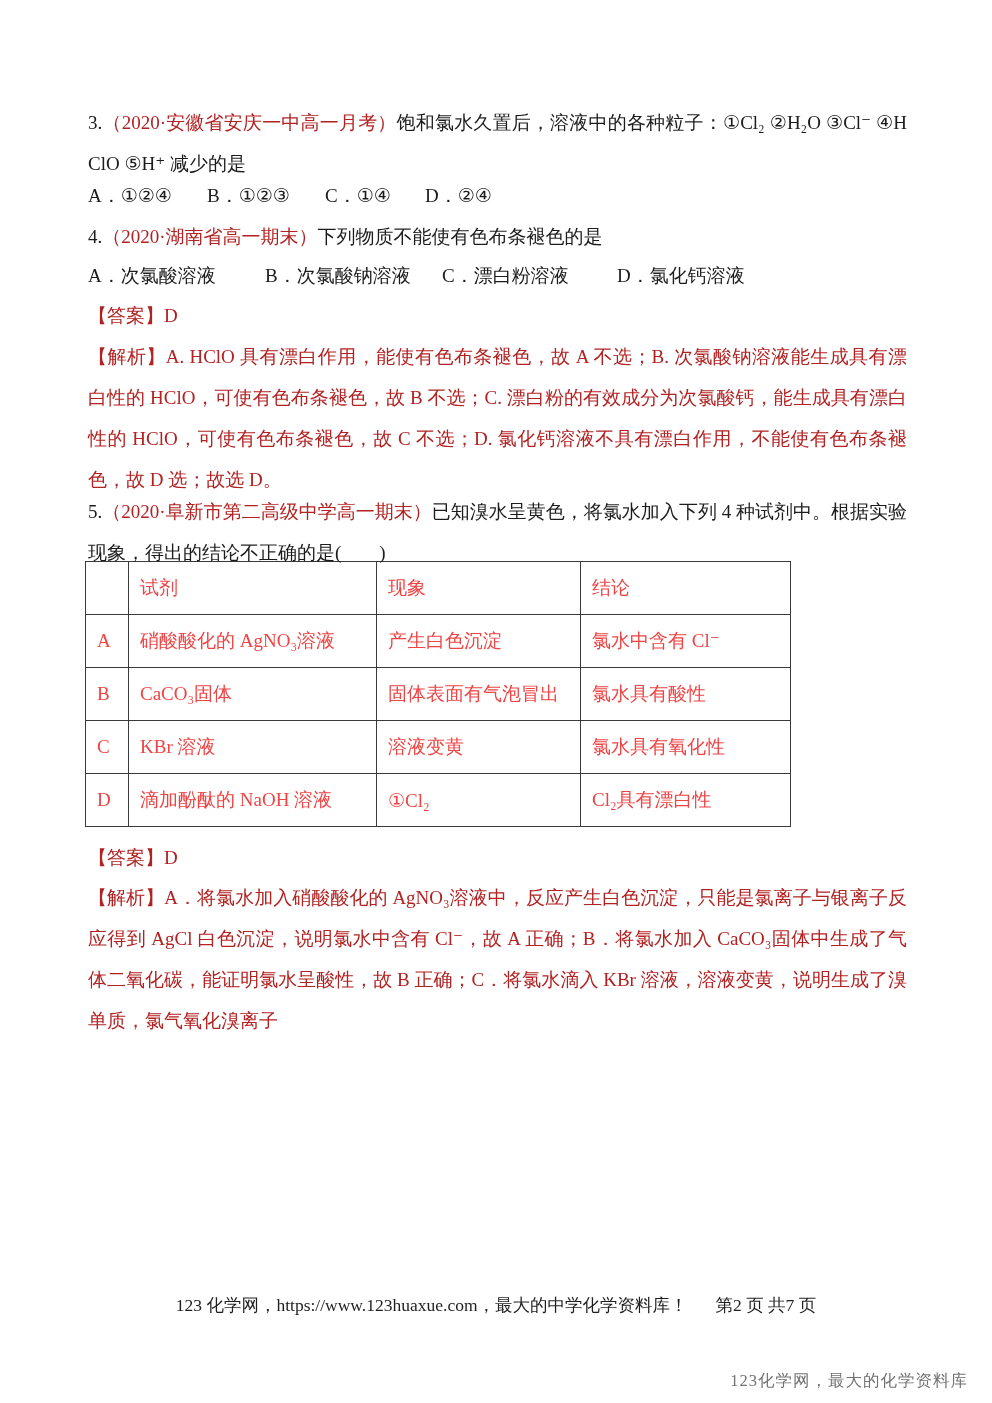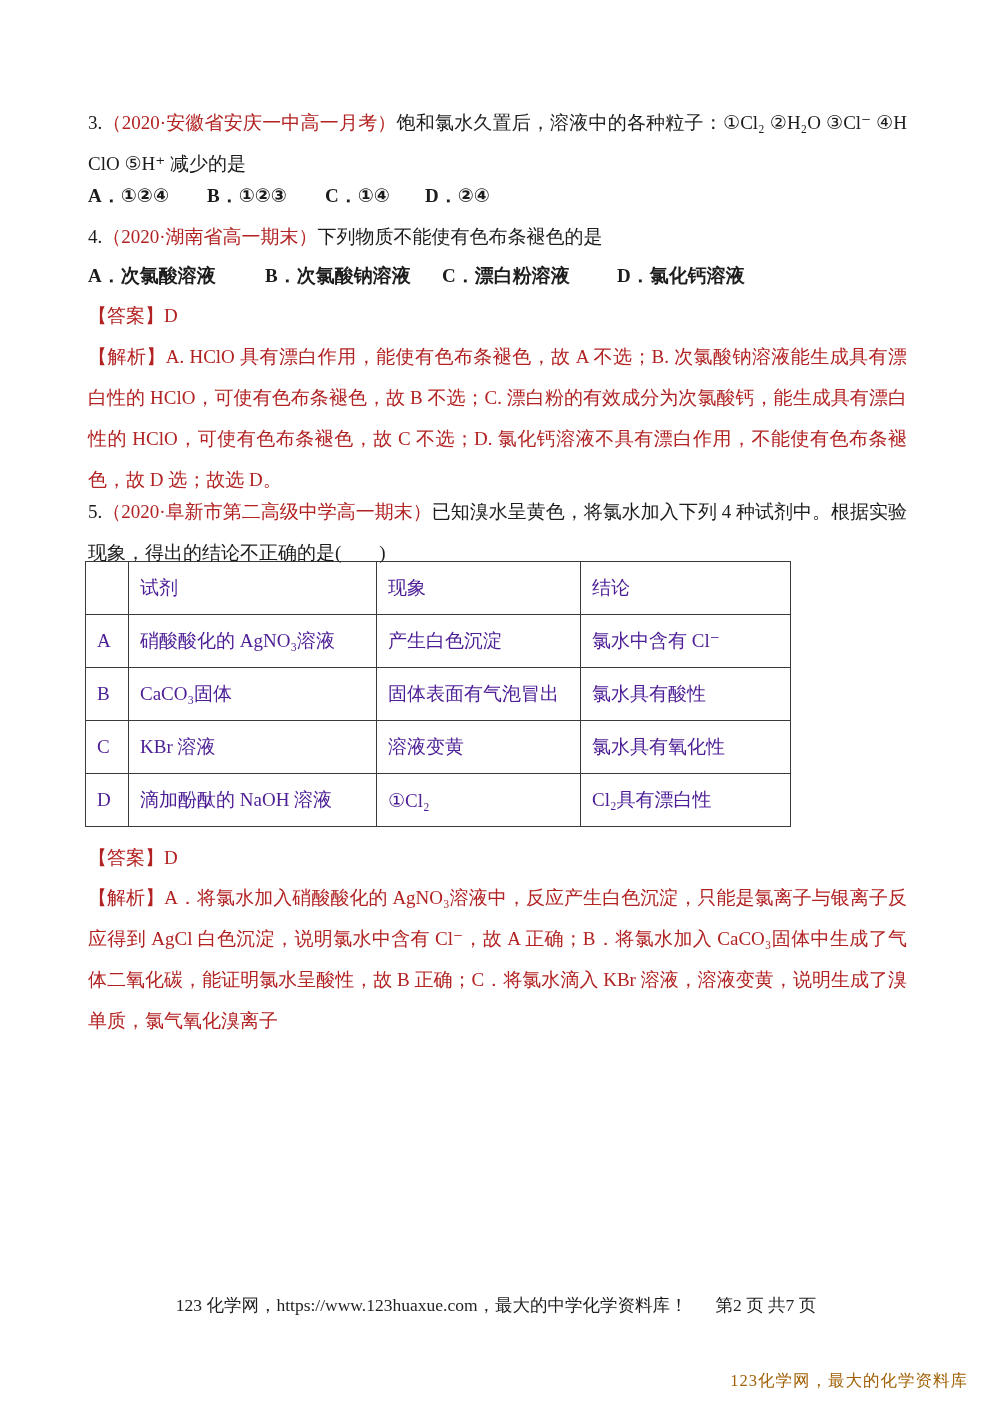--- a/index.html
+++ b/index.html
@@ -19,60 +19,60 @@
     margin:0;
     font-size:19px;
     line-height:41px;
     text-align:justify;
     text-align-last:left;
     word-break:break-all;
   }
   .lh45 { line-height:45px; }
   .red { color:#b22222; }
   .black { color:#1c1c1c; }
-  .opts { display:block; white-space:nowrap; text-align:left;font-weight:bold; }
+  .opts { display:block; white-space:nowrap; text-align:left; }
   .opts .opt { display:inline-block; }
   .q3opts .opt:nth-child(1){ width:119px; }
   .q3opts .opt:nth-child(2){ width:118px; }
   .q3opts .opt:nth-child(3){ width:100px; }
   .q4opts .opt:nth-child(1){ width:177px;text-align:right; }
   .q4opts .opt:nth-child(2){ width:177px; }
   .q4opts .opt:nth-child(3){ width:175px; }
   table.qtable {
     border-collapse:collapse;
     table-layout:fixed;
     width:705px;
     margin-top:-12px;
     margin-left:-3px;
   }
   table.qtable td {
     border:1px solid #3a3a3a;
     font-size:19px;
-    color:#4c1d95;
+    color:#ef4444;
     padding:0 0 0 11px;
     vertical-align:middle;
     text-align:left;
     overflow:hidden;
   }
   tr.h-row td { height:52px; }
   tr.d-row td { height:52px; }
   .footer {
     position:absolute;
     left:0; right:0; top:1293px;
     text-align:center;
     font-size:17.5px;
     color:#1f1f1f;
     white-space:nowrap;
   }
   .footer .pageinfo { margin-left:28px; }
   .watermark {
     position:absolute;
     right:24px; top:1370px;
     font-size:16.5px;
-    color:#a16207;
+    color:#737373;
     letter-spacing:1px;
   }
   .mt-q3   { margin-top:-8px; }
   .mt-opt3 { margin-top:-9px; }
   .mt-ans3 { margin-top:-2px; }
   .mt-ana3 { margin-top:0px; }
   .mt-q4   { margin-top:0px; }
   .mt-opt4 { margin-top:-2px; }
   .mt-ans4 { margin-top:-1px; }
   .mt-ana4 { margin-top:0px; }

